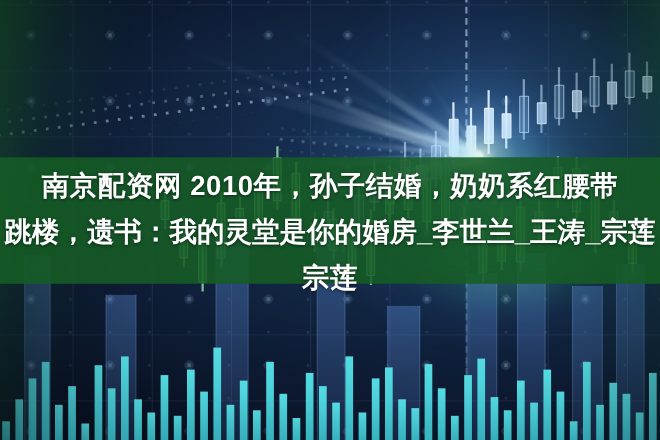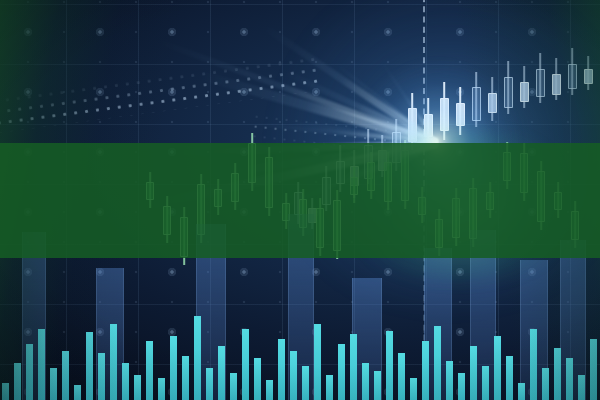--- a/index.html
+++ b/index.html
@@ -431,14 +431,19 @@
       <div class="ray" style="left: 437px; top: 139.5px; width: 210px; height: 7px; transform: rotate(214deg); opacity: 0.65;"></div>
     </div>
   <div class="glow-core"></div>
   <div class="glow-green"></div>
 
   <div class="layer bg-green-left"></div>
   <div class="layer bg-green-right"></div>
   <div class="layer vignette"></div>
 
   <div class="caption-band"></div>
+  <div class="caption-text">
+    <div class="cap-line l1">南京配资网 2010年，孙子结婚，奶奶系红腰带</div>
+    <div class="cap-line l2">跳楼，遗书：我的灵堂是你的婚房_李世兰_王涛_宗莲</div>
+    <div class="cap-line l3">宗莲</div>
+  </div>
 
 </div>
 
 </body></html>

